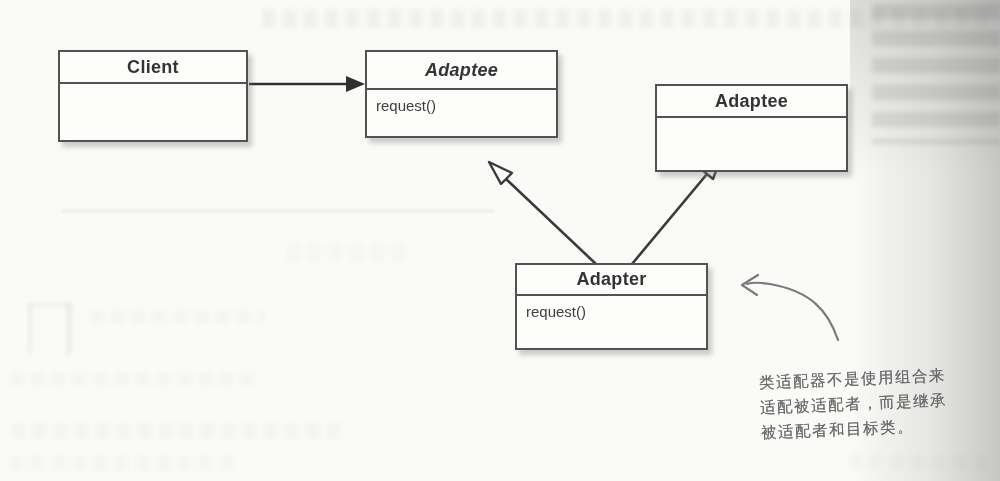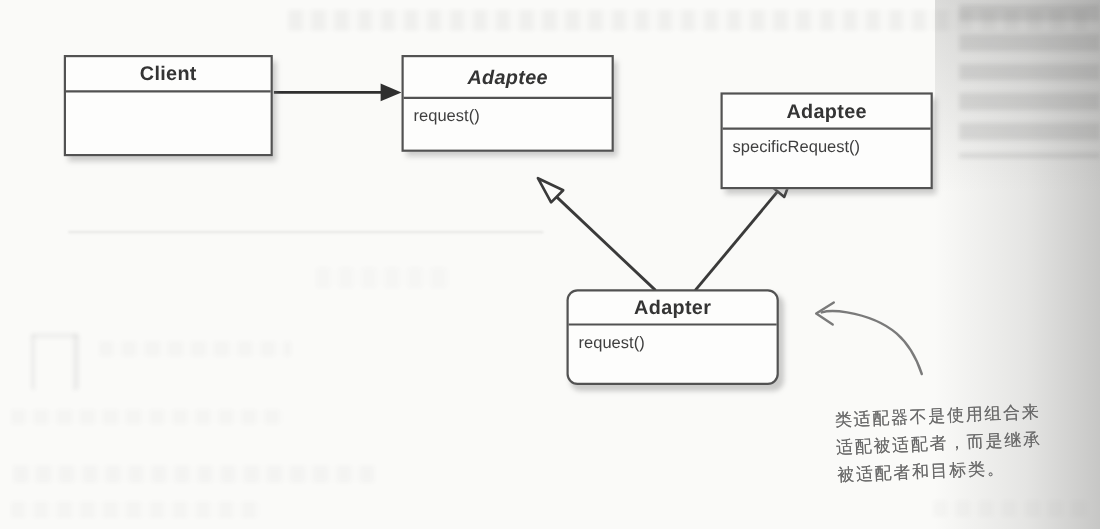--- a/index.html
+++ b/index.html
@@ -67,21 +67,21 @@
   .uml-method{
     padding:7px 0 0 9px;font-size:15px;color:#3f3f3f;text-align:left;
   }
 
   .box-client {left:58px; top:50px; width:190px;height:92px;}
   .box-client  .uml-name{height:32px;}
   .box-target {left:365px;top:50px; width:193px;height:88px;}
   .box-target  .uml-name{height:38px;}
   .box-adaptee{left:655px;top:52px; width:193px;height:88px;margin-top:32px;}
   .box-adaptee .uml-name{height:32px;}
-  .box-adapter{left:515px;top:263px;width:193px;height:87px;border-radius:10px;}
+  .box-adapter{left:515px;top:263px;width:193px;height:87px;}
   .box-adapter .uml-name{height:31px;}
 
   
   .annotation{
     position:absolute;left:760px;top:366px;width:242px;
     transform:rotate(-2.4deg);
     font-size:15.5px;line-height:1.6;letter-spacing:1.5px;
     color:#6a6a6a;font-weight:500;
     text-shadow:0 0 .6px rgba(106,106,106,.8);
   }
@@ -135,23 +135,20 @@
 
     <div class="uml-class box-target">
       <div class="uml-name is-italic">Adaptee</div>
       <div class="uml-body">
         <div class="uml-method">request()</div>
       </div>
     </div>
 
     <div class="uml-class box-adaptee">
       <div class="uml-name">Adaptee</div>
-      <div class="uml-body">
-        <div class="uml-method">specificRequest()</div>
-      </div>
     </div>
 
     <div class="uml-class box-adapter">
       <div class="uml-name">Adapter</div>
       <div class="uml-body">
         <div class="uml-method">request()</div>
       </div>
     </div>
 
   </div>

